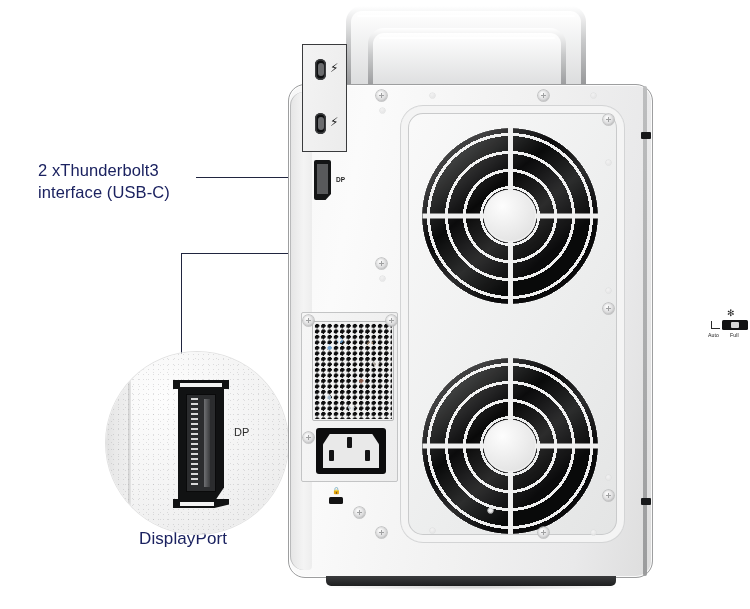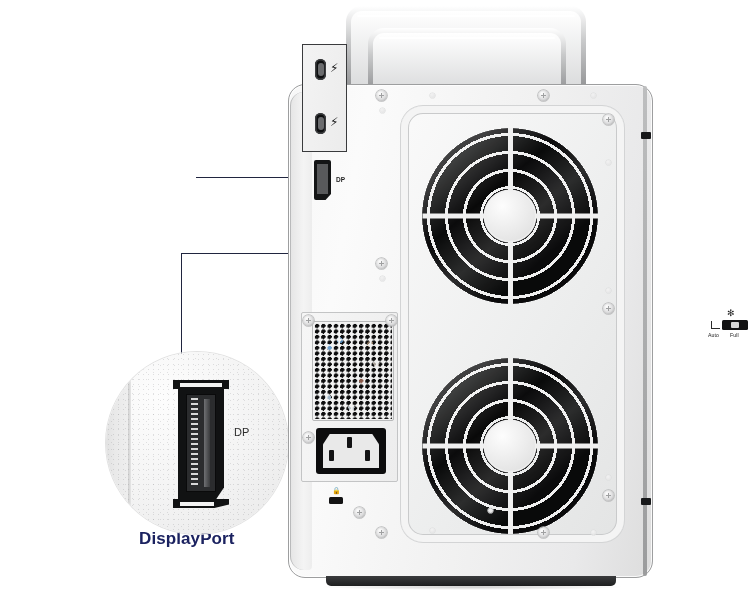--- a/index.html
+++ b/index.html
@@ -19,21 +19,21 @@
   .callout-label {
     position: absolute;
     color: #1b2260;
     font-size: 16.5px;
     line-height: 1.32;
     letter-spacing: 0.1px;
     white-space: pre-line;
     font-family: "Liberation Sans", sans-serif;
   }
   #tb-label { left: 38px; top: 160px; }
-  #dp-label { left: 139px; top: 528px; font-size: 17px; font-weight: bold; }
+  #dp-label { left: 139px; top: 528px; font-size: 17px; }
 
   
   .leader { position: absolute; background: #20253f; }
   .leader.h { height: 1px; }
   .leader.v { width: 1px; }
 
   
   #magnifier {
     position: absolute;
     left: 106px; top: 352px;
@@ -355,20 +355,22 @@
   #foot-shadow {
     position:absolute; left: 30px; top: 584px; width: 308px; height: 6px;
     background: radial-gradient(ellipse at center, rgba(0,0,0,.20), rgba(0,0,0,0) 70%);
   }
 </style>
 </head>
 <body>
 
 <div id="stage">
 
+  <div class="callout-label" id="tb-label">2 xThunderbolt3
+interface (USB-C)</div>
 
   <div class="callout-label" id="dp-label">DisplayPort</div>
 
   <div class="leader h" style="left:196px; top:177px; width:115px;"></div>
 
   <div class="leader h" style="left:181px; top:253px; width:131px;"></div>
   <div class="leader v" style="left:181px; top:253px; height:113px;"></div>
 
   <div id="magnifier">
     <div class="mag-edge"></div>

